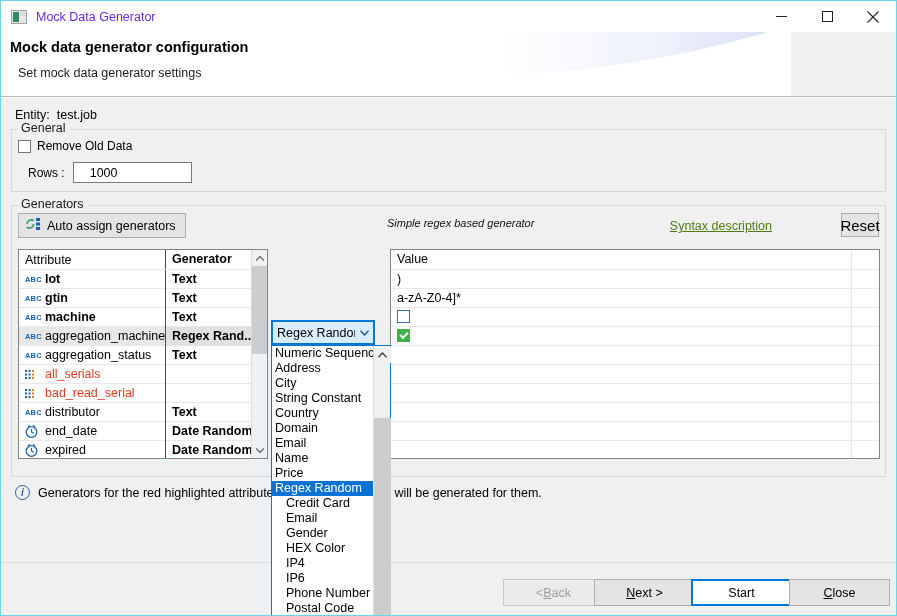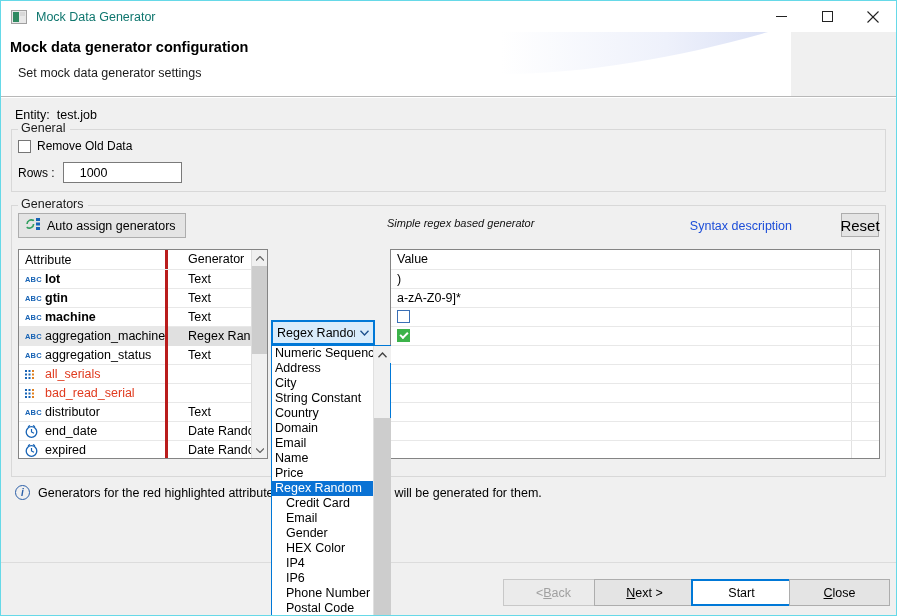--- a/index.html
+++ b/index.html
@@ -31,21 +31,21 @@
     position: relative; flex: none;
   }
   #app-icon::before {
     content: ""; position: absolute; left: 1px; top: 1px;
     width: 6px; height: 10px; background: #2f8a62;
   }
   #app-icon::after {
     content: ""; position: absolute; left: 8px; top: 1px;
     width: 5px; height: 4px; background: #d8d8d8;
   }
-  #title-text { font-size: 12.5px; color: #0f766e; }
+  #title-text { font-size: 12.5px; color: #6d28d9; }
   .wctl {
     width: 46px; height: 31px; display: flex; align-items: center;
     justify-content: center; flex: none; color: #222;
   }
   #wctl-group { position: absolute; right: 0; top: 0; display: flex; }
   .wctl svg { display: block; }
 
   
   #header {
     position: absolute; left: 0; top: 31px; width: 790px; height: 64px;
@@ -96,21 +96,21 @@
 
   #chk-remove-row {
     position: absolute; left: 6px; top: 10px;
     display: flex; align-items: center; gap: 6px;
   }
   .checkbox {
     width: 13px; height: 13px; background: #fff; border: 1px solid #767676;
     flex: none;
   }
   #rows-row {
-    position: absolute; left: 6px; top: 33px;
+    position: absolute; left: 16px; top: 33px;
     display: flex; align-items: center; gap: 8px;
   }
   #rows-input {
     width: 119px; height: 21px; background: #fff; border: 1px solid #7a7a7a;
     font-family: "Liberation Sans", sans-serif; font-size: 12.5px;
     padding: 0 16px; color: #000; outline: none;
   }
 
   
   #auto-assign {
@@ -118,22 +118,22 @@
     height: 25px; padding: 0 9px 0 6px;
     background: #e4e4e4; border: 1px solid #adadad;
     display: flex; align-items: center; gap: 6px;
     font-size: 12.5px; cursor: default;
   }
   #gen-desc {
     position: absolute; left: 375px; top: 12px;
     font-style: italic; font-size: 11px; color: #111;
   }
   #syntax-link {
-    position: absolute; right: 93px; top: 14px;
-    font-size: 12.5px; color: #1d4ed8; 
+    position: absolute; right: 113px; top: 14px;
+    font-size: 12.5px; color: #4d7c0f; text-decoration: underline;
     cursor: pointer;
   }
   #reset-btn {
     position: absolute; right: 6px; top: 8px;
     width: 38px; height: 24px; background: #e4e4e4; border: 1px solid #adadad;
     font-size: 15px; display: flex; align-items: center; justify-content: center;
     cursor: default;
   }
 
   
@@ -142,23 +142,23 @@
     background: #fff; border: 1px solid #848484;
     overflow: hidden;
   }
   .tbl-row { display: flex; height: 19px; align-items: center; }
   .tbl-head { background: #fff; }
   .tbl-head .c1, .tbl-head .c2 {
     font-size: 12.5px; color: #000;
   }
   .c1 { width: 146px; padding-left: 6px; display: flex; align-items: center;
         gap: 4px; height: 19px; overflow: hidden; white-space: nowrap; }
-  .c2 { width: 88px; padding-left: 20px; border-left: 3px solid #b91c1c;
+  .c2 { width: 88px; padding-left: 6px; border-left: 1px solid #b91c1c;
         height: 19px; line-height: 19px; overflow: hidden; white-space: nowrap;
-        font-size: 12.5px; }
+        font-size: 12.5px; font-weight: bold; }
   .tbl-row + .tbl-row { border-top: 1px solid #e8e8e8; }
   .tbl-row.sel { background: #e8e8e8; }
   .tbl-row.sel .c2 { background: #e0e0e0; }
   .aname { font-size: 12.5px; }
   .aname.b { font-weight: bold; }
   .aname.red { color: #e03b1f; }
   .icon-abc {
     font-size: 7.5px; font-weight: bold; color: #1763b5;
     letter-spacing: 0.2px; width: 16px; flex: none;
   }
@@ -487,21 +487,21 @@
         <div id="val-rows">
             <div class="vrow">
               <div class="vc1">Value</div>
               <div class="vc2"></div>
             </div>
             <div class="vrow">
               <div class="vc1">)</div>
               <div class="vc2"></div>
             </div>
             <div class="vrow">
-              <div class="vc1">a-zA-Z0-9]*</div>
+              <div class="vc1">a-zA-Z0-4]*</div>
               <div class="vc2"></div>
             </div>
             <div class="vrow">
               <div class="vc1"><span class="blue-box"></span></div>
               <div class="vc2"></div>
             </div>
             <div class="vrow">
               <div class="vc1"><span class="green-box"></span></div>
               <div class="vc2"></div>
             </div>

